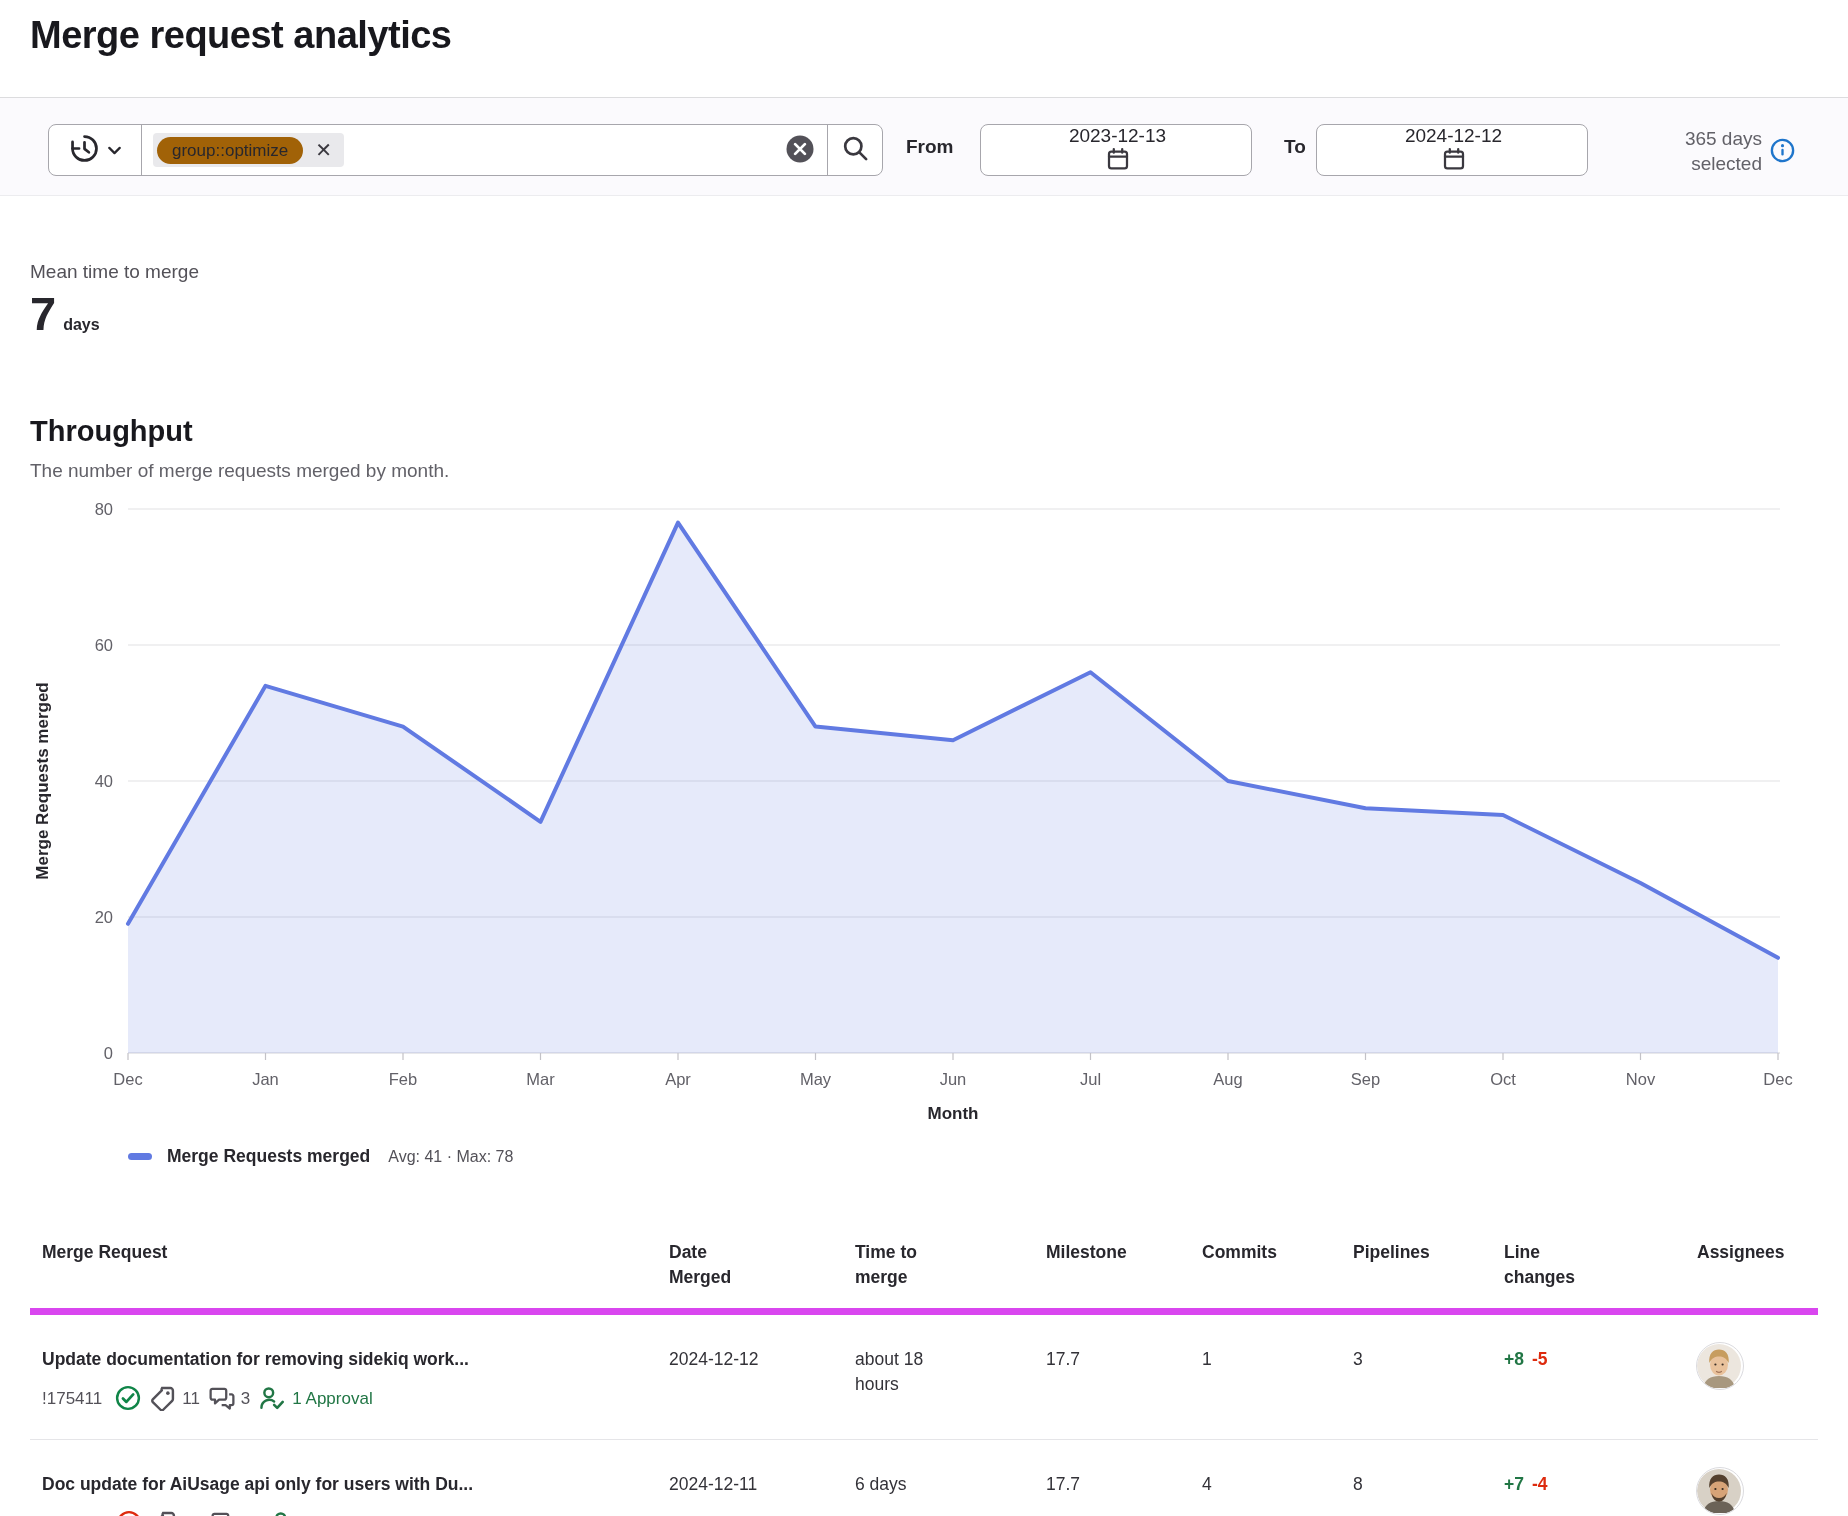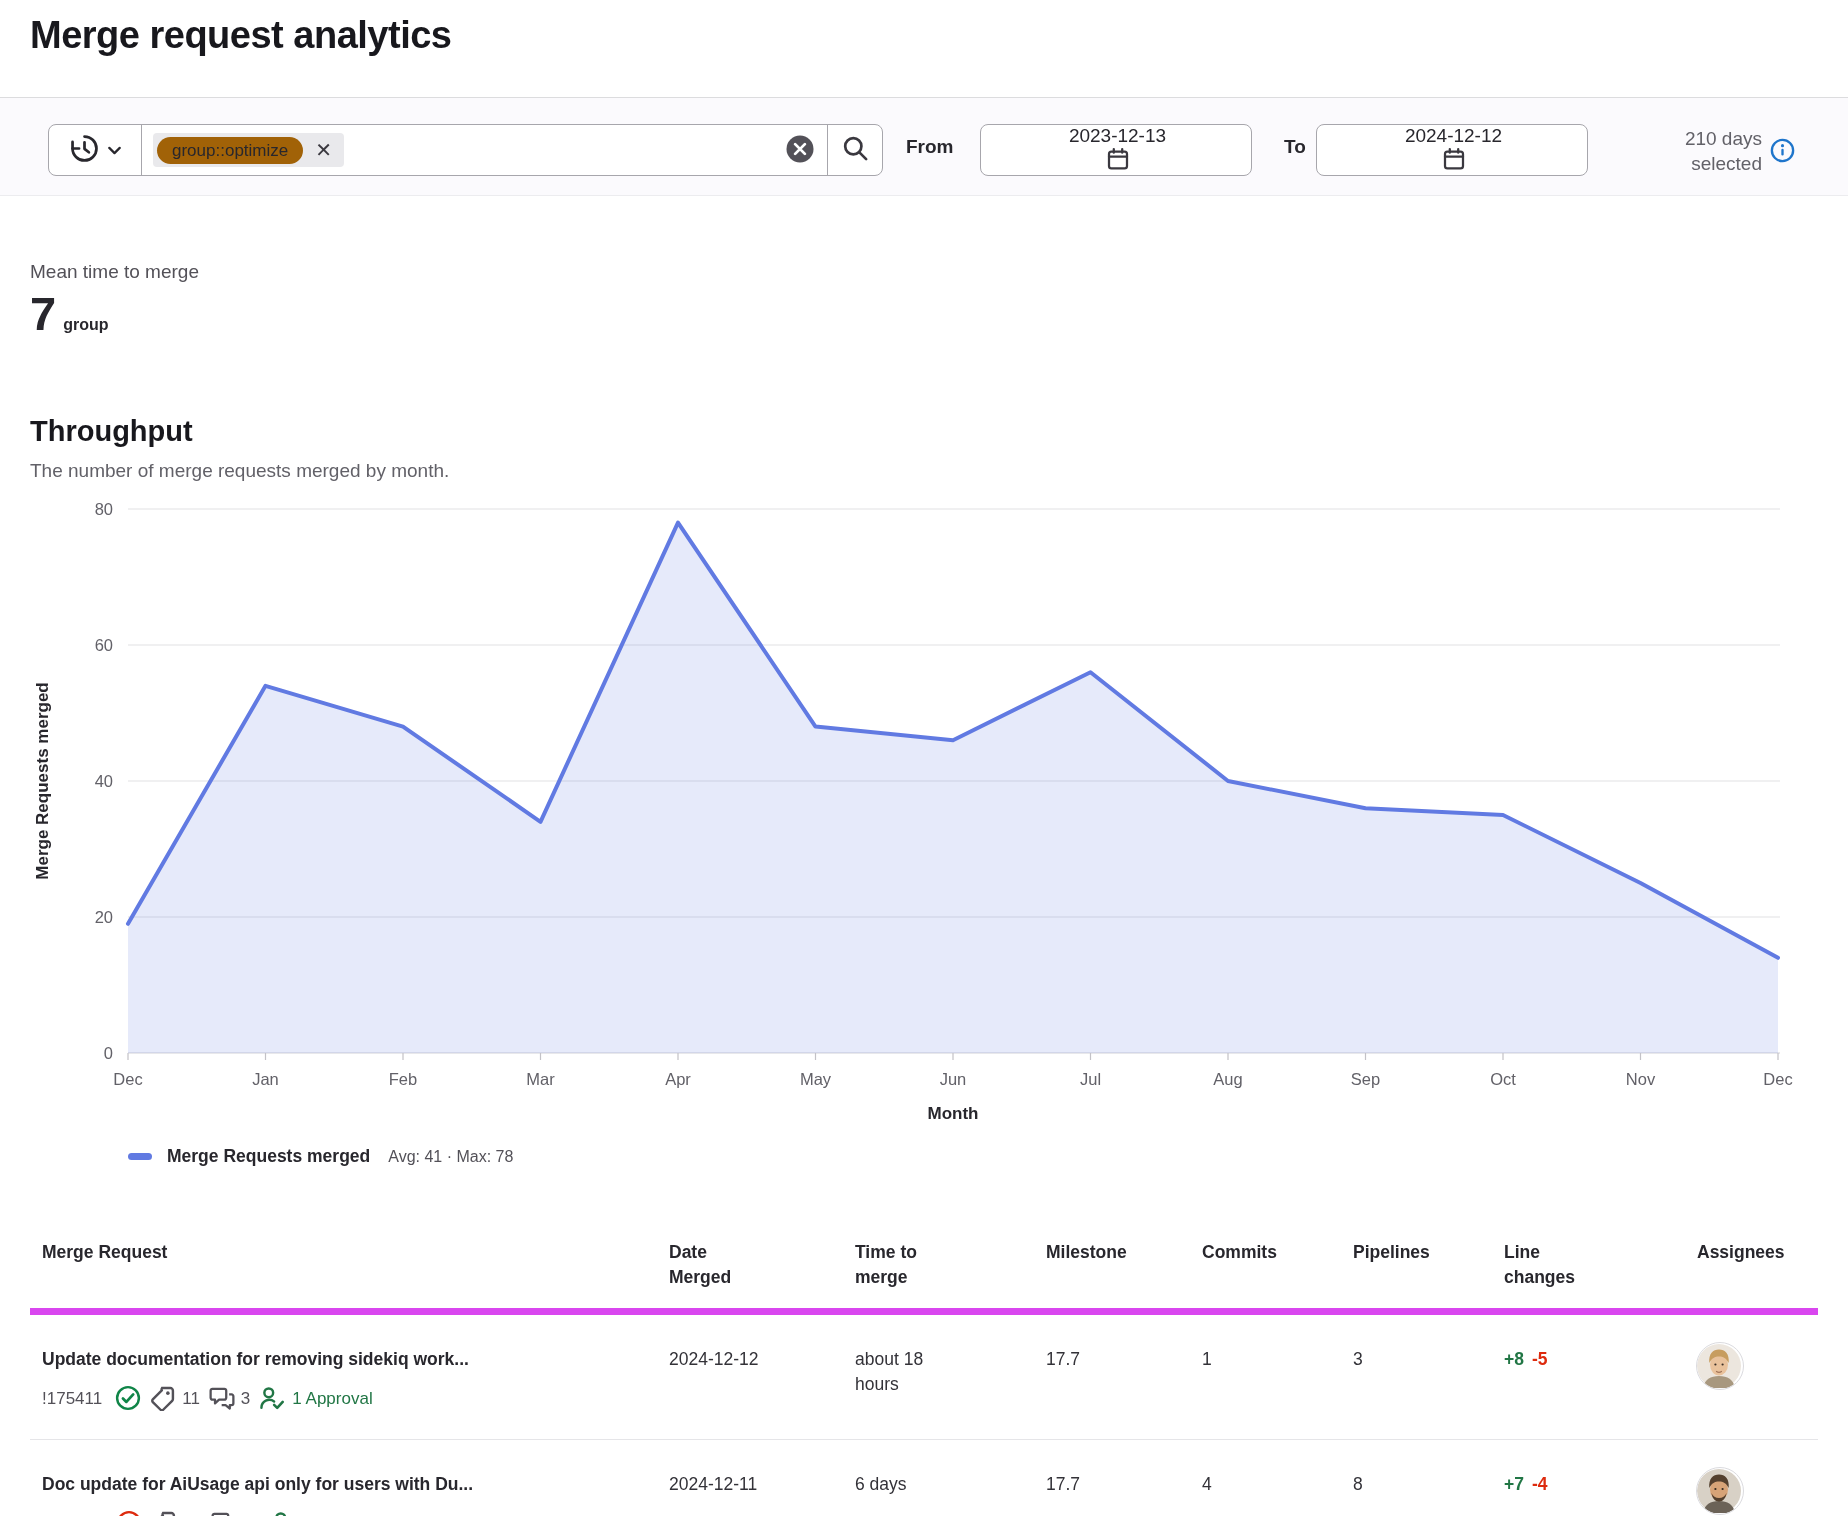--- a/index.html
+++ b/index.html
@@ -180,36 +180,36 @@
       <span class="date-value">2024-12-12</span>
       <span>
         <svg width="24" height="24" viewBox="0 0 16 16" fill="none" stroke="#3a383f" stroke-width="1.5" stroke-linecap="round">
             <rect x="2" y="3" width="12" height="11.2" rx="1.6"></rect>
             <path d="M2 6.4h12"></path>
             <path d="M5.2 1.4v2.4M10.8 1.4v2.4"></path>
           </svg>
       </span>
     </div>
 
-    <div class="range-summary">210 days selected</div>
+    <div class="range-summary">365 days selected</div>
     <button class="info-btn">
       <span>
         <svg width="25" height="25" viewBox="0 0 16 16">
             <circle cx="8" cy="8" r="6.8" fill="none" stroke="#1f75cb" stroke-width="1.5"></circle>
             <circle cx="8" cy="4.9" r="1" fill="#1f75cb"></circle>
             <rect x="7.25" y="6.9" width="1.5" height="4.3" rx="0.7" fill="#1f75cb"></rect>
           </svg>
       </span>
     </button>
   </div>
 
   <div class="metric-label">Mean time to merge</div>
   <div class="metric-value-row">
     <span class="metric-value">7</span>
-    <span class="metric-unit">group</span>
+    <span class="metric-unit">days</span>
   </div>
 
   <h2 class="section-title">Throughput</h2>
   <p class="section-desc">The number of merge requests merged by month.</p>
 
   <svg class="chart-svg" width="1788" height="650" viewBox="0 0 1788 650">
       <line x1="98" y1="563" x2="1750" y2="563" stroke="#e1e1e4" stroke-width="1.4"></line>
       <text x="83" y="569" text-anchor="end" font-size="16.5" fill="#626168">0</text>
       <line x1="98" y1="427" x2="1750" y2="427" stroke="#e1e1e4" stroke-width="1.2"></line>
       <text x="83" y="433" text-anchor="end" font-size="16.5" fill="#626168">20</text>

